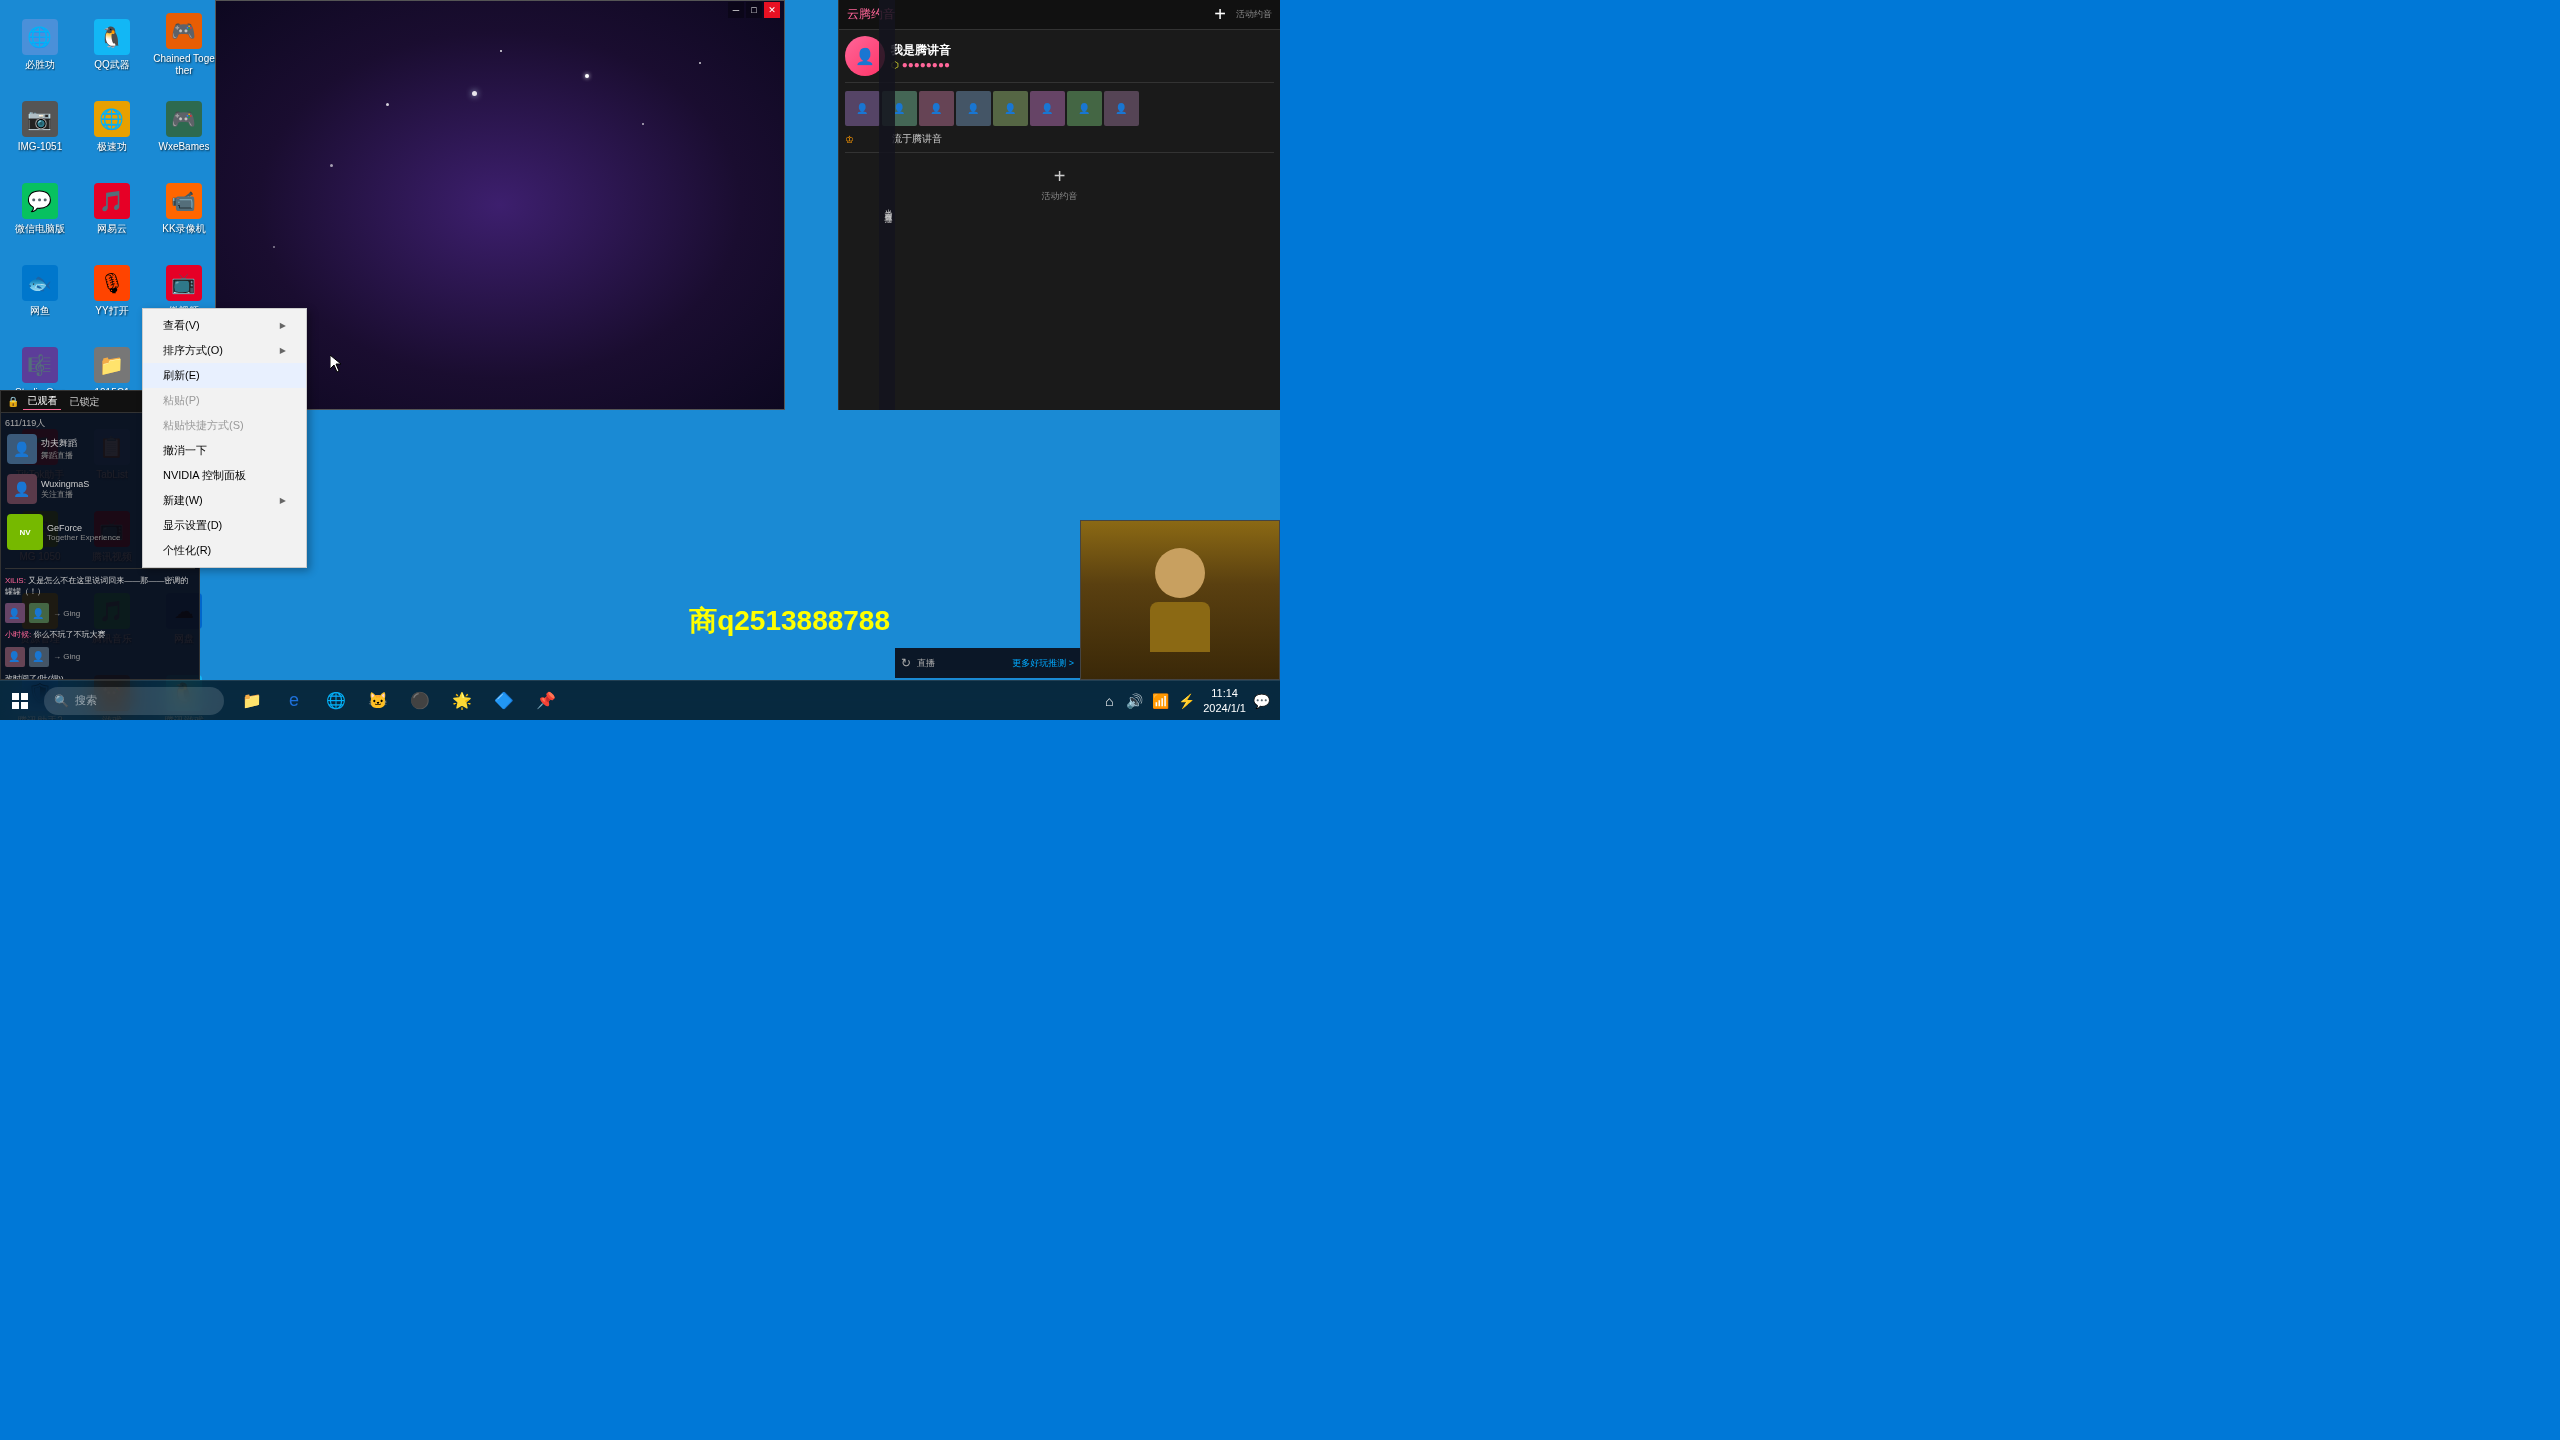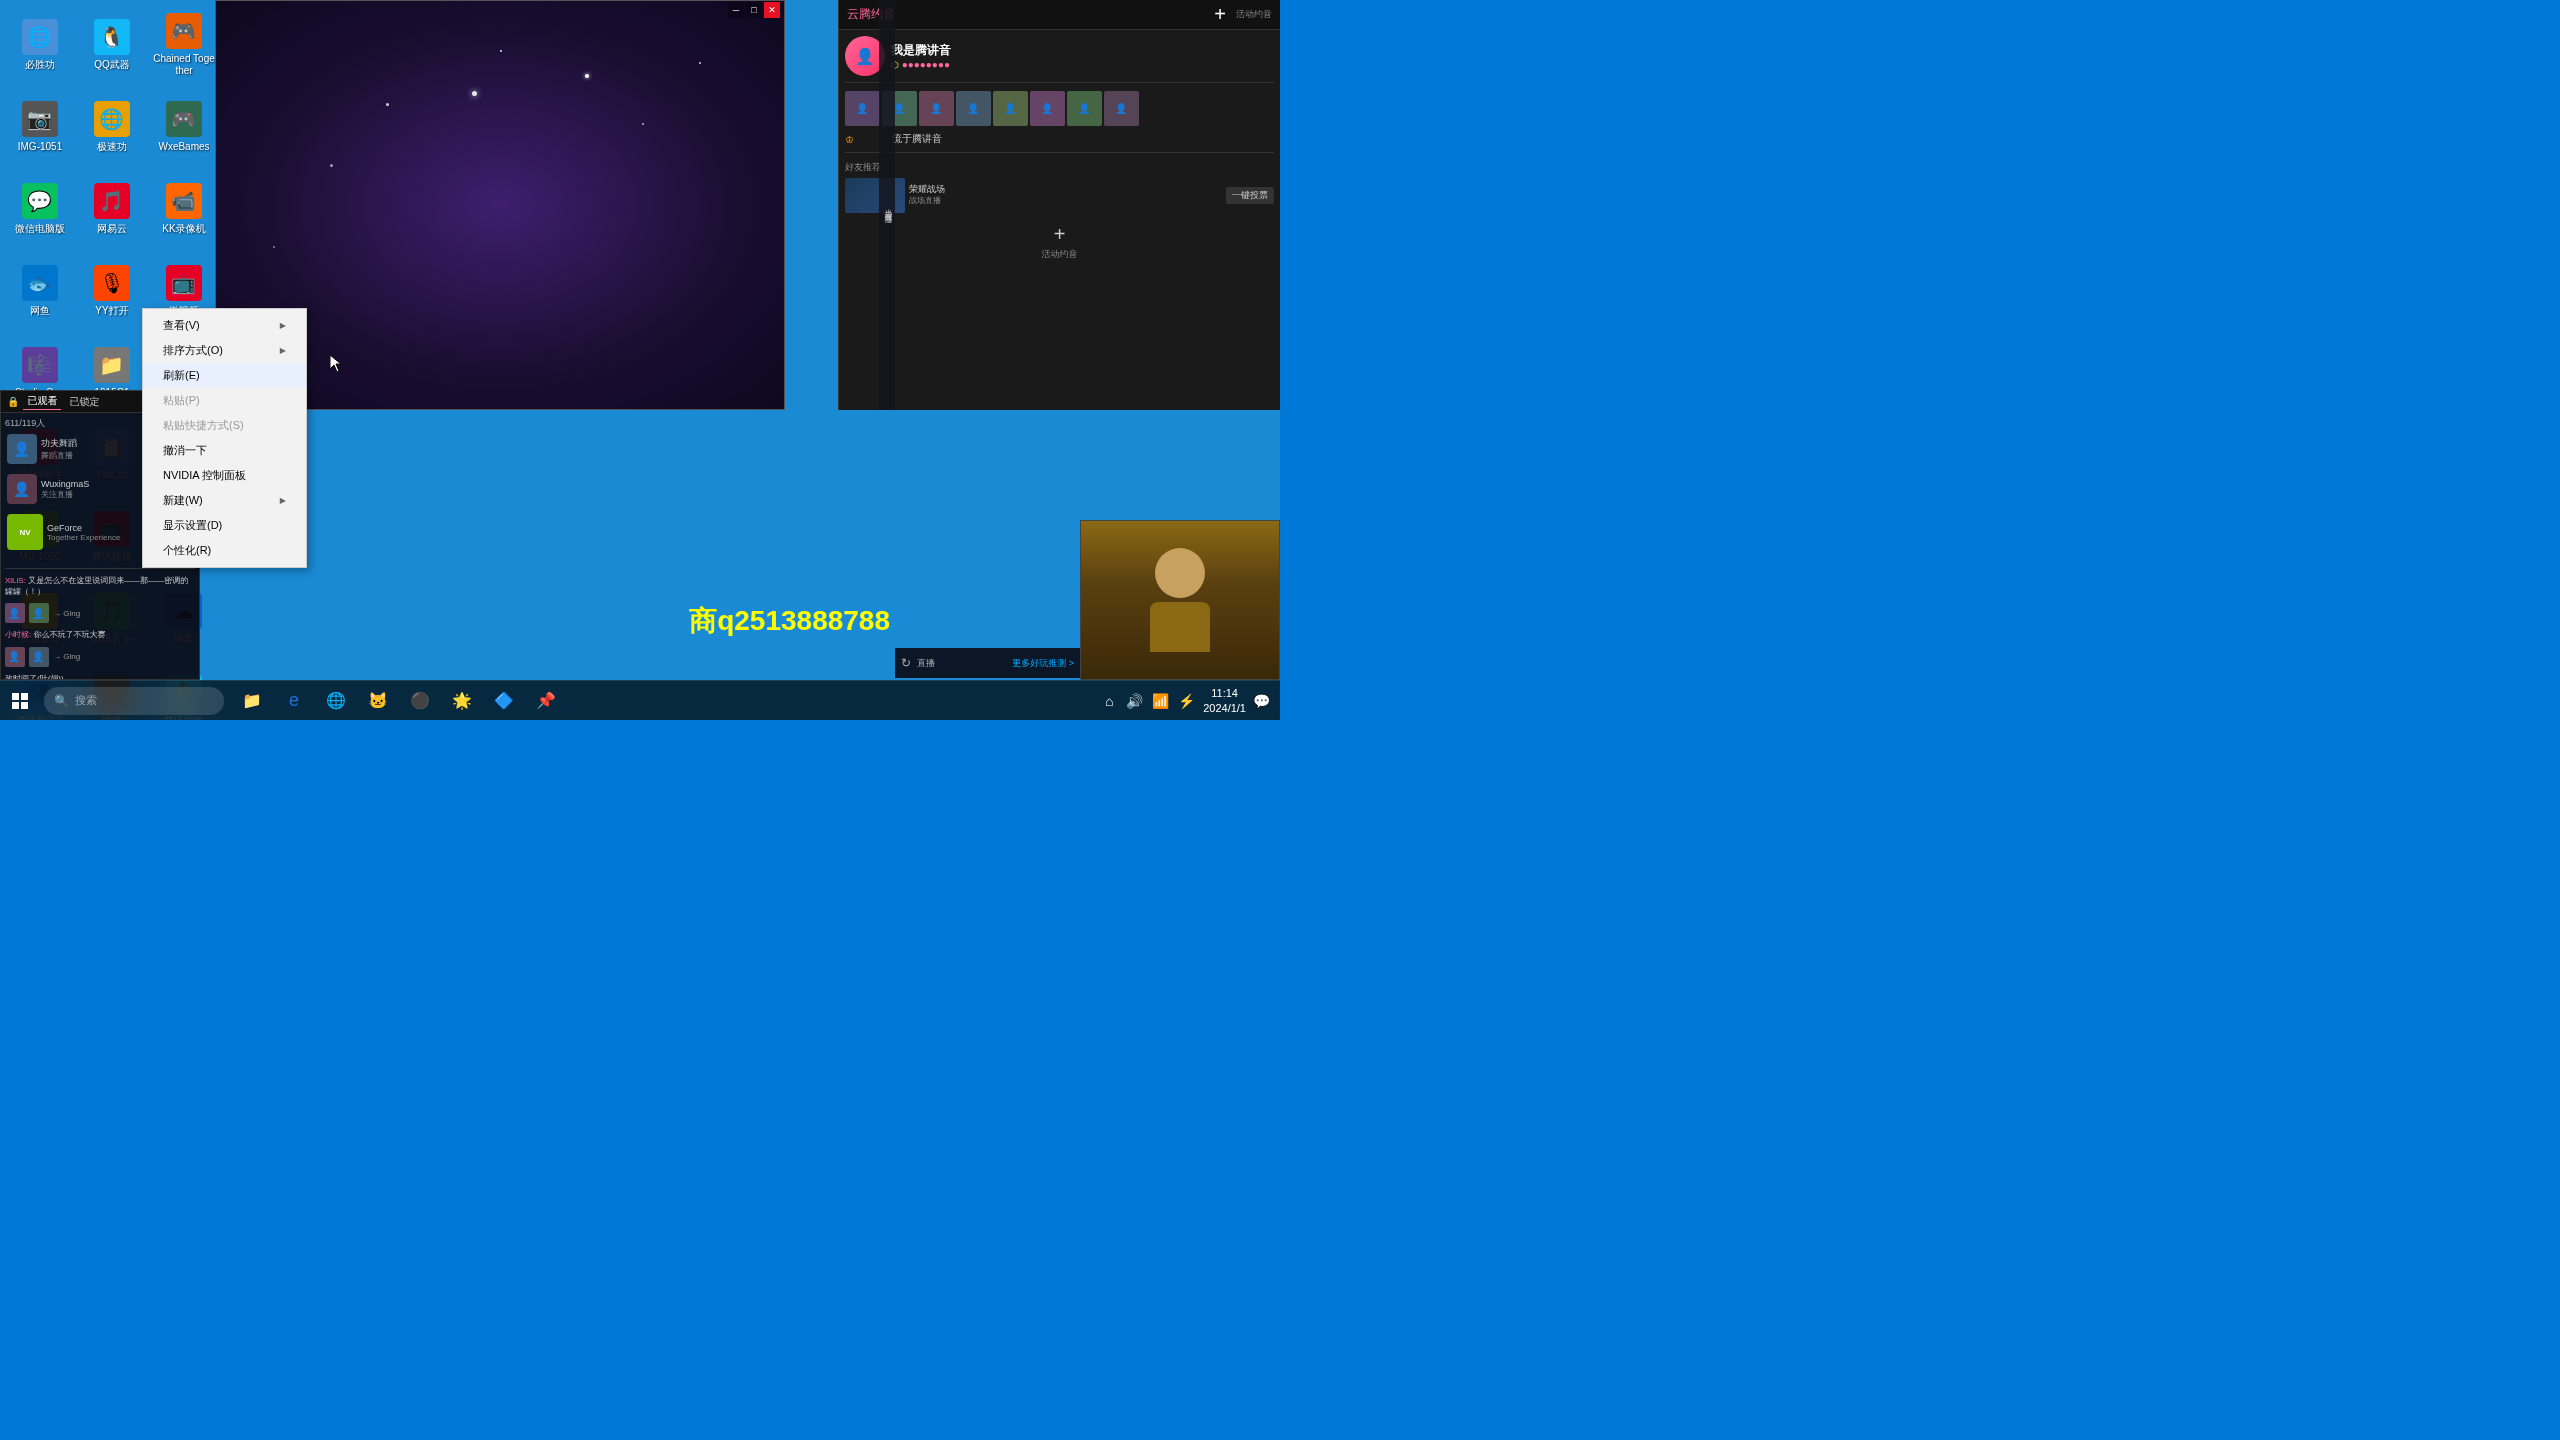--- a/index.html
+++ b/index.html
@@ -864,31 +864,20 @@
         <div class="mini-avatar" style="width:35px;height:35px;background:#664466;">👤</div>
         <div class="mini-avatar" style="width:35px;height:35px;background:#446644;">👤</div>
         <div class="mini-avatar" style="width:35px;height:35px;background:#554455;">👤</div>
       </div>
 
       <div style="display:flex;align-items:center;margin-bottom:6px;padding-bottom:6px;border-bottom:1px solid #333;">
         <span style="color:#ff9900;font-size:10px;margin-right:6px;">♔</span>
         <span style="color:#ccc;font-size:10px;margin-left:32px;">流于腾讲音</span>
       </div>
 
-      <div class="recommend-section">
-        <div class="section-label">好友推荐</div>
-        <div class="recommend-row">
-          <div class="recommend-thumb" style="background:linear-gradient(135deg,#1a3a5a,#2a4a7a);"></div>
-          <div class="recommend-title">
-            <div style="color:#ccc;font-size:9px;">荣耀战场</div>
-            <div style="color:#888;font-size:8px;">战场直播</div>
-          </div>
-          <button class="recommend-btn">一键投票</button>
-        </div>
-      </div>
 
       <div style="display:flex;align-items:center;justify-content:center;height:50px;color:#888;">
         <div style="display:flex;flex-direction:column;align-items:center;gap:2px;">
           <span style="font-size:20px;color:#ccc;">+</span>
           <span style="font-size:9px;color:#888;">活动约音</span>
         </div>
       </div>
     </div>
   </div>
 

